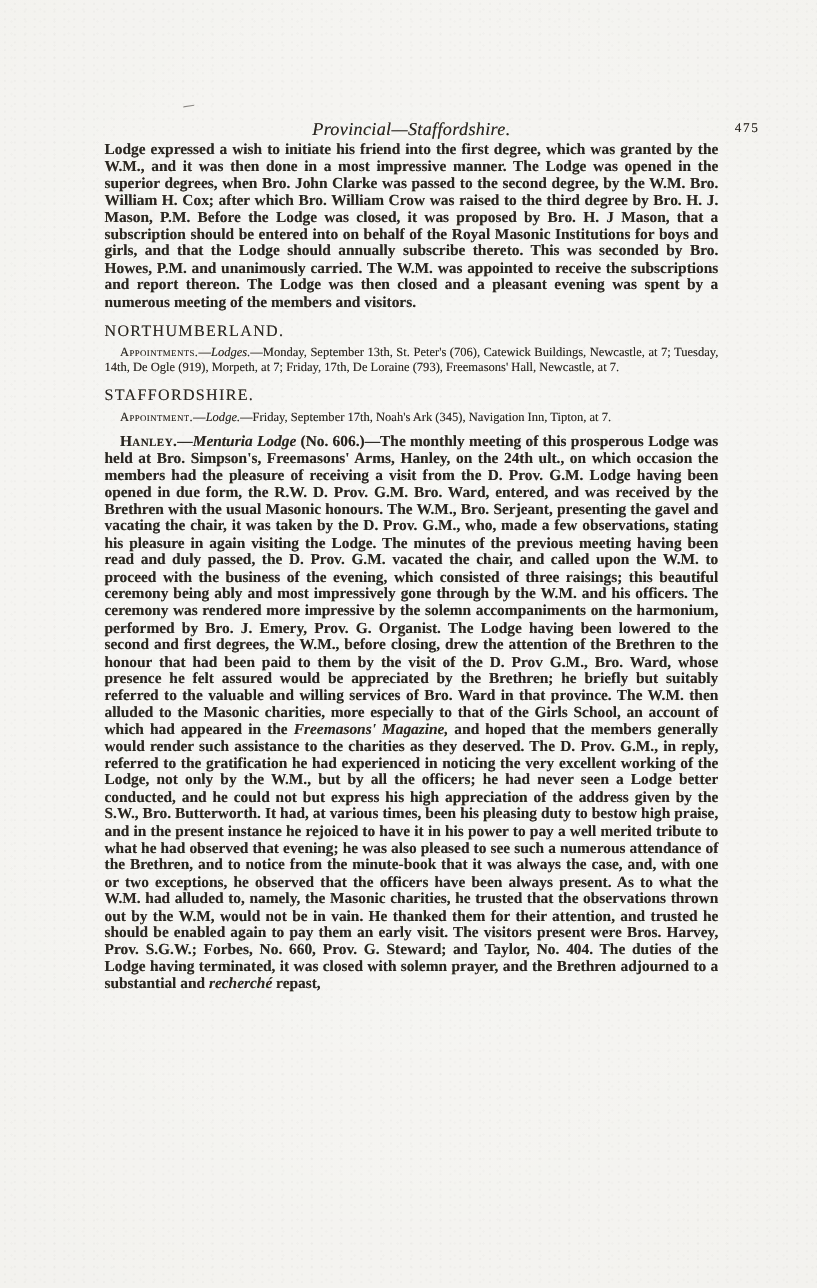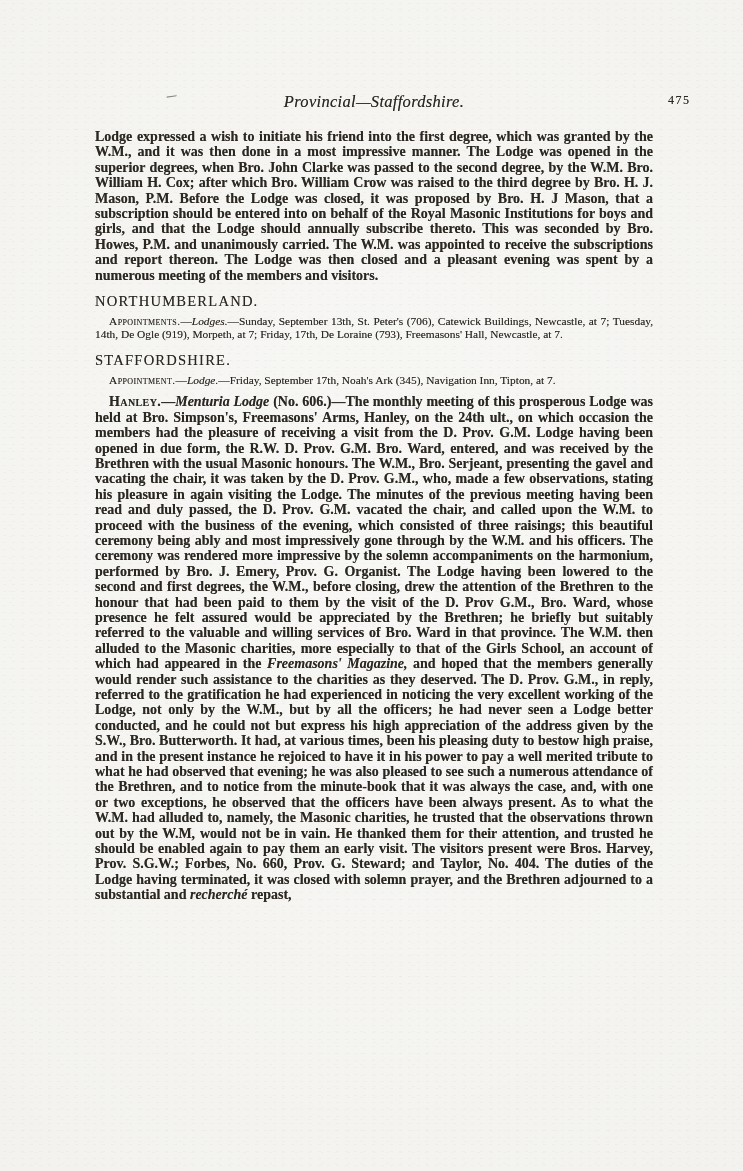--- a/index.html
+++ b/index.html
@@ -19,21 +19,21 @@
     background-color: #f2f1ed;
     background-image:
       radial-gradient(rgba(60,58,52,0.030) 1px, transparent 1.3px),
       radial-gradient(rgba(60,58,52,0.022) 1px, transparent 1.2px),
       radial-gradient(ellipse 130% 110% at 50% 45%, rgba(255,255,255,0.45), transparent 75%);
     background-size: 9px 7px, 13px 11px, 100% 100%;
     background-position: 0 0, 4px 3px, 0 0;
   }
   .page-header {
     position: absolute;
-    top: 92px;
+    top: 108px;
     left: 95px;
     width: 558px;
   }
   .running-title {
     display: block;
     text-align: center;
     font-style: italic;
     font-size: 16.5px;
     letter-spacing: 0.3px;
     text-shadow: 0 0 0.4px rgba(43,39,33,0.55);
@@ -92,18 +92,18 @@
 
 <div class="page">
   <div class="scan-mark"></div>
   <div class="page-header">
     <span class="running-title">Provincial—Staffordshire.</span>
     <span class="page-no">475</span>
   </div>
   <div class="content">
       <p class="body"><span>Lodge expressed a wish to initiate his friend into the first degree, which was granted by the W.M., and it was then done in a most impressive manner.  The Lodge was opened in the superior degrees, when Bro. John Clarke was passed to the second degree, by the W.M. Bro. William H. Cox; after which Bro. William Crow was raised to the third degree by Bro. H. J. Mason, P.M.  Before the Lodge was closed, it was proposed by Bro. H. J Mason, that a subscription should be entered into on behalf of the Royal Masonic Institutions for boys and girls, and that the Lodge should annually subscribe thereto.  This was seconded by Bro. Howes, P.M. and unanimously carried.  The W.M. was appointed to receive the subscriptions and report thereon.  The Lodge was then closed and a pleasant evening was spent by a numerous meeting of the members and visitors.</span></p>
       <h2 class="heading"><span>NORTHUMBERLAND.</span></h2>
-      <p class="appointment indent"><span class="smallcaps">Appointments.</span><span>—</span><span class="italic">Lodges.</span><span>—Sunday, September 13th, St. Peter's (706), Catewick Buildings, Newcastle, at 7; Tuesday, 14th, De Ogle (919), Morpeth, at 7; Friday, 17th, De Loraine (793), Freemasons' Hall, Newcastle, at 7.</span></p>
+      <p class="appointment indent"><span class="smallcaps">Appointments.</span><span>—</span><span class="italic">Lodges.</span><span>—Monday, September 13th, St. Peter's (706), Catewick Buildings, Newcastle, at 7; Tuesday, 14th, De Ogle (919), Morpeth, at 7; Friday, 17th, De Loraine (793), Freemasons' Hall, Newcastle, at 7.</span></p>
       <h2 class="heading"><span>STAFFORDSHIRE.</span></h2>
       <p class="appointment indent"><span class="smallcaps">Appointment.</span><span>—</span><span class="italic">Lodge.</span><span>—Friday, September 17th, Noah's Ark (345), Navigation Inn, Tipton, at 7.</span></p>
       <p class="body indent"><span class="smallcaps">Hanley.</span><span>—</span><span class="italic">Menturia Lodge</span><span> (No. 606.)—The monthly meeting of this prosperous Lodge was held at Bro. Simpson's, Freemasons' Arms, Hanley, on the 24th ult., on which occasion the members had the pleasure of receiving a visit from the D. Prov. G.M.  Lodge having been opened in due form, the R.W. D. Prov. G.M. Bro. Ward, entered, and was received by the Brethren with the usual Masonic honours.  The W.M., Bro. Serjeant, presenting the gavel and vacating the chair, it was taken by the D. Prov. G.M., who, made a few observations, stating his pleasure in again visiting the Lodge.  The minutes of the previous meeting having been read and duly passed, the D. Prov. G.M. vacated the chair, and called upon the W.M. to proceed with the business of the evening, which consisted of three raisings; this beautiful ceremony being ably and most impressively gone through by the W.M. and his officers.  The ceremony was rendered more impressive by the solemn accompaniments on the harmonium, performed by Bro. J. Emery, Prov. G. Organist.  The Lodge having been lowered to the second and first degrees, the W.M., before closing, drew the attention of the Brethren to the honour that had been paid to them by the visit of the D. Prov G.M., Bro. Ward, whose presence he felt assured would be appreciated by the Brethren; he briefly but suitably referred to the valuable and willing services of Bro. Ward in that province.  The W.M. then alluded to the Masonic charities, more especially to that of the Girls School, an account of which had appeared in the </span><span class="italic">Freemasons' Magazine,</span><span> and hoped that the members generally would render such assistance to the charities as they deserved.  The D. Prov. G.M., in reply, referred to the gratification he had experienced in noticing the very excellent working of the Lodge, not only by the W.M., but by all the officers; he had never seen a Lodge better conducted, and he could not but express his high appreciation of the address given by the S.W., Bro. Butterworth.  It had, at various times, been his pleasing duty to bestow high praise, and in the present instance he rejoiced to have it in his power to pay a well merited tribute to what he had observed that evening; he was also pleased to see such a numerous attendance of the Brethren, and to notice from the minute-book that it was always the case, and, with one or two exceptions, he observed that the officers have been always present.  As to what the W.M. had alluded to, namely, the Masonic charities, he trusted that the observations thrown out by the W.M, would not be in vain.  He thanked them for their attention, and trusted he should be enabled again to pay them an early visit.  The visitors present were Bros. Harvey, Prov. S.G.W.; Forbes, No. 660, Prov. G. Steward; and Taylor, No. 404.  The duties of the Lodge having terminated, it was closed with solemn prayer, and the Brethren adjourned to a substantial and </span><span class="italic">recherché</span><span> repast,</span></p>
     </div>
 </div>
 
 </body></html>

